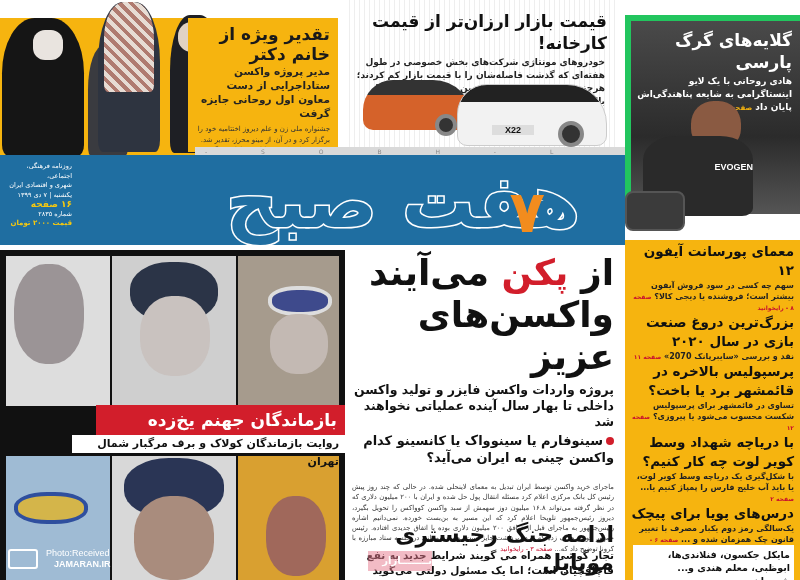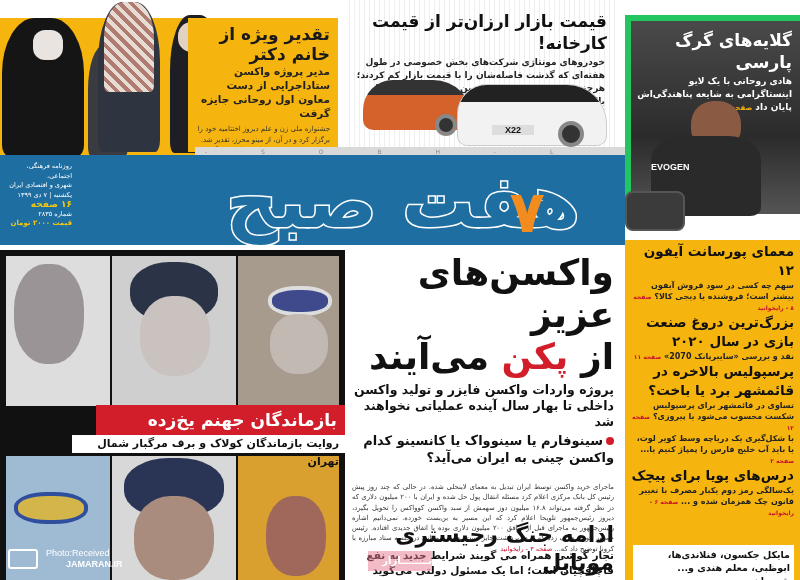--- a/index.html
+++ b/index.html
@@ -98,21 +98,21 @@
       <div class="wheel" style="left:100px;top:36px"></div>
       <span style="position:absolute;left:34px;top:40px;font-size:9px;font-weight:bold;color:#111;background:#ddd;padding:0 13px;font-family:'Liberation Sans',sans-serif">X22</span>
     </div>
   </div>
 
   <div class="abs tr">
     <div class="tr-inner rtl">
       <div class="tr-title">گلایه‌های گرگ پارسی</div>
       <div class="tr-sub"><span>هادی روحانی با یک لایو اینستاگرامی به شایعه پناهندگی‌اش پایان داد</span> <span class="tr-ref">صفحه ۲</span></div>
       <div style="position:absolute;left:60px;top:80px;width:50px;height:50px;border-radius:45%;background:#8a5a42"></div>
-      <div style="position:absolute;left:20px;top:115px;width:110px;height:80px;border-radius:30% 30% 10% 10%;background:#2a2a2a;color:#fff;font-size:9px;text-align:left;padding-top:26px;font-family:'Liberation Sans',sans-serif;font-weight:bold;direction:ltr">EVOGEN</div>
+      <div style="position:absolute;left:12px;top:115px;width:110px;height:80px;border-radius:30% 30% 10% 10%;background:#2a2a2a;color:#fff;font-size:9px;text-align:right;padding-top:26px;font-family:'Liberation Sans',sans-serif;font-weight:bold;direction:ltr">EVOGEN</div>
       <div style="position:absolute;left:-6px;top:170px;width:60px;height:40px;border-radius:8px;background:#3b3b3b;border:2px solid #555"></div>
     </div>
   </div>
 
   <div class="abs mast-strip">- S O B H - L</div>
   <div class="abs mast"></div>
   <div class="abs mast-info rtl">
     <div>روزنامه فرهنگی، اجتماعی،</div>
     <div>شهری و اقتصادی ایران</div>
     <div>یکشنبه | ۷ دی ۱۳۹۹</div>
@@ -145,28 +145,28 @@
       <div class="face" style="left:22px;top:40px;width:80px;height:84px;background:#a98c7d"></div>
     </div>
     <div class="cell" style="left:238px;top:206px;width:101px;height:124px;background:#d9a030">
       <div class="face" style="left:28px;top:40px;width:60px;height:80px;background:#a0685b"></div>
     </div>
   </div>
   <div class="abs red-bar rtl">بازماندگان جهنم یخ‌زده</div>
   <div class="abs cap-bar rtl">روایت بازماندگان کولاک و برف مرگبار شمال تهران</div>
   <div class="abs credit">
     <div style="padding-left:40px">Photo:Received</div>
-    <div style="padding-left:60px;font-weight:bold">JAMARAN.IR</div>
+    <div style="padding-left:48px;font-weight:bold">JAMARAN.IR</div>
     <span style="position:absolute;left:2px;top:1px;width:30px;height:20px;border:2px solid #fff;border-radius:3px"></span>
   </div>
 
   <div class="abs main rtl">
     <div class="h1">
+      <div><span>از </span><span class="red">پکن</span><span> می‌آیند</span></div>
       <div>واکسن‌های عزیز</div>
-      <div><span>از </span><span class="red">پکن</span><span> می‌آیند</span></div>
     </div>
     <div class="h1-sub">پروژه واردات واکسن فایزر و تولید واکسن داخلی تا بهار سال آینده عملیاتی نخواهند شد</div>
     <div class="bullet"><span class="dot"></span><span>سینوفارم یا سینوواک یا کانسینو کدام واکسن چینی به ایران می‌آید؟</span></div>
     <div class="body"><span>ماجرای خرید واکسن توسط ایران تبدیل به معمای لاینحلی شده. در حالی که چند روز پیش رئیس کل بانک مرکزی اعلام کرد مسئله انتقال پول حل شده و ایران با ۲۰۰ میلیون دلاری که در نظر گرفته می‌تواند ۱۶.۸ میلیون دوز سهمش از سبد واکسن کوواکس را تحویل بگیرد، دیروز رئیس‌جمهور تلویحا اعلام کرد که این مسیر به بن‌بست خورده. نمی‌دانیم اشاره رئیس‌جمهور به ماجرای قبل از توافق ۲۰۰ میلیون دلاری بوده یا اتفاق جدیدی افتاده. رئیس جمهور جوری حرف زده که هردو برداشت جایز است. حسن روحانی در جلسه ستاد مبارزه با کرونا توضیح داد که...</span> <span class="ref">صفحه ۳ - رایخوانید</span></div>
   </div>
   <div class="abs h2 rtl">ادامه جنگ رجیستری موبایل</div>
   <div class="abs h2-sub rtl">تجار گوشی همراه می گویند شرایط جدید به نفع قاچاقچیان است؛ اما یک مسئول دولتی می‌گوید ابدا!</div>
   <div class="abs stamp">بــــــــازار</div>
 
   <div class="abs rc rtl">
@@ -176,20 +176,21 @@
     </div>
     <div>
       <div class="rc-h">بزرگ‌ترین دروغ صنعت بازی در سال ۲۰۲۰</div>
       <div class="rc-s"><span>نقد و بررسی «سایبرپانک 2070»</span> <span class="rc-ref">صفحه ۱۱</span></div>
     </div>
     <div>
       <div class="rc-h">پرسپولیس بالاخره در قائمشهر برد یا باخت؟</div>
       <div class="rc-s"><span>تساوی در قائمشهر برای پرسپولیس شکست محسوب می‌شود یا پیروزی؟</span> <span class="rc-ref">صفحه ۱۲</span></div>
     </div>
     <div>
+      <div class="rc-h">با دریاچه شهداد وسط کویر لوت چه کار کنیم؟</div>
       <div class="rc-s"><span>با شکل‌گیری یک دریاچه وسط کویر لوت، یا باید آب خلیج فارس را پمپاژ کنیم یا...</span> <span class="rc-ref">صفحه ۲</span></div>
     </div>
     <div>
       <div class="rc-h">درس‌های پویا برای پیچک</div>
       <div class="rc-s"><span>یک‌سالگی رمز دوم یکبار مصرف با تغییر قانون چک همزمان شده و ...</span> <span class="rc-ref">صفحه ۶ - رایخوانید</span></div>
     </div>
     <div class="rc-white">
       <div style="font-weight:bold;font-size:9.5px;line-height:13px;color:#111">مایکل جکسون، فنلاندی‌ها، ابوظبی، معلم هندی و... شجریان</div>
 
     </div>

